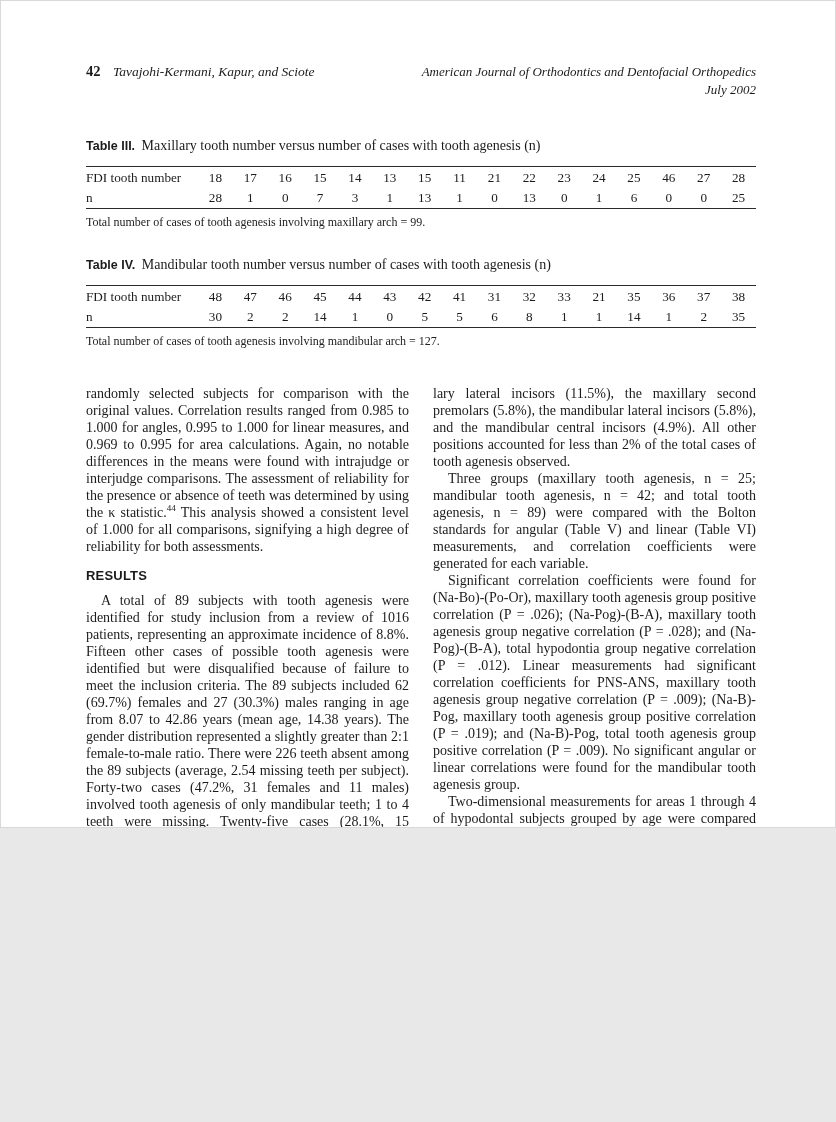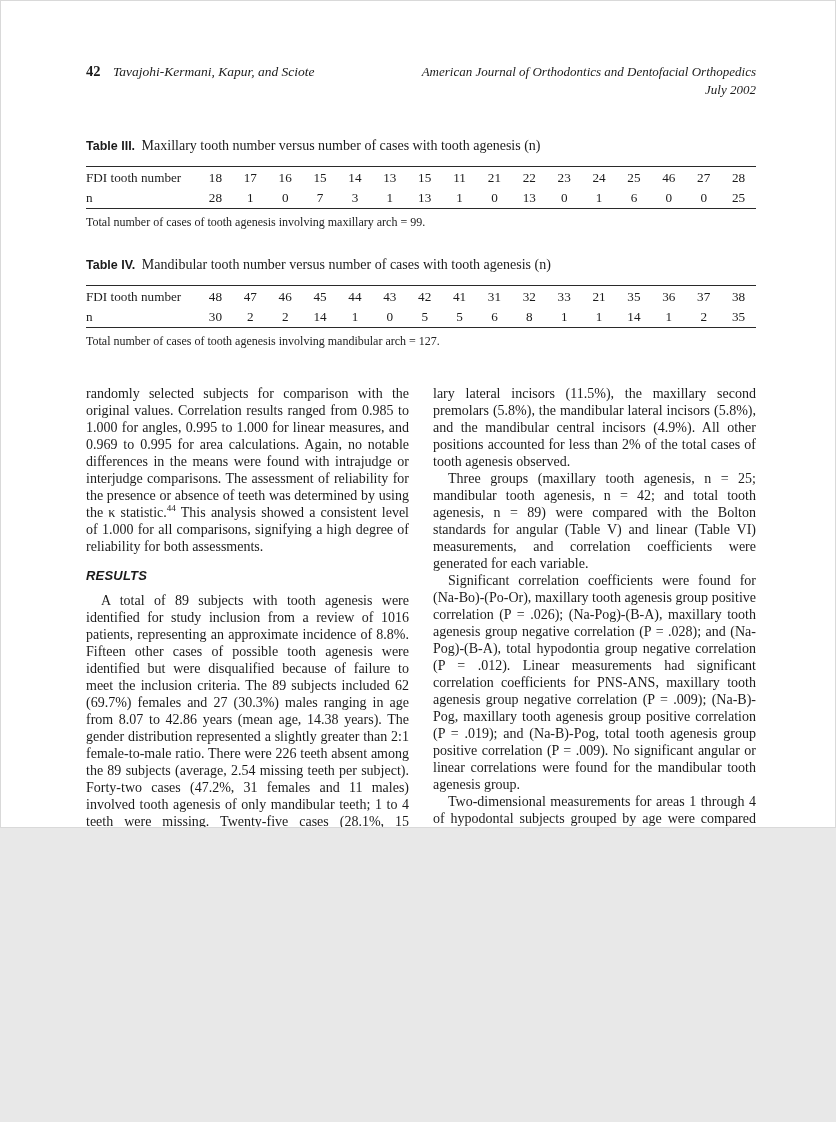--- a/index.html
+++ b/index.html
@@ -99,21 +99,20 @@
     line-height: 0;
     vertical-align: super;
   }
   h2.section-heading {
     font-family: "Liberation Sans", sans-serif;
     font-size: 13px;
     font-weight: bold;
     letter-spacing: 0.2px;
     margin: 12px 0 8px 0;
     text-align: left;
-    font-style: italic;
   }
 
   .bottom-bar {
     position: absolute;
     left: 85px;
     top: 1103px;
     width: 668px;
     height: 19px;
     background: #000000;
   }

